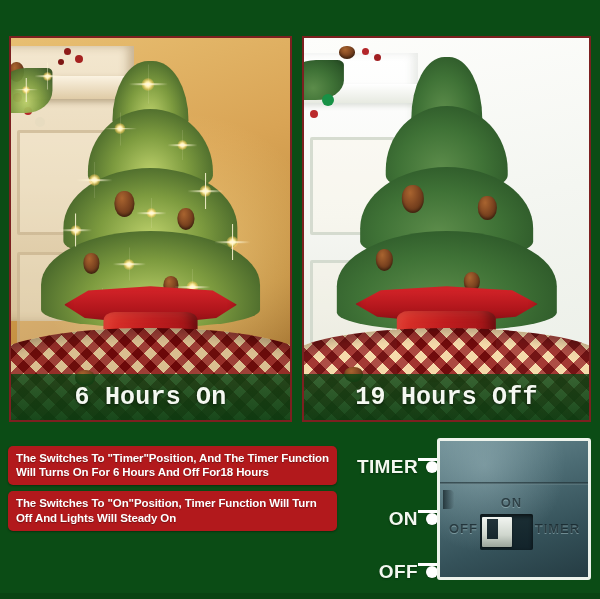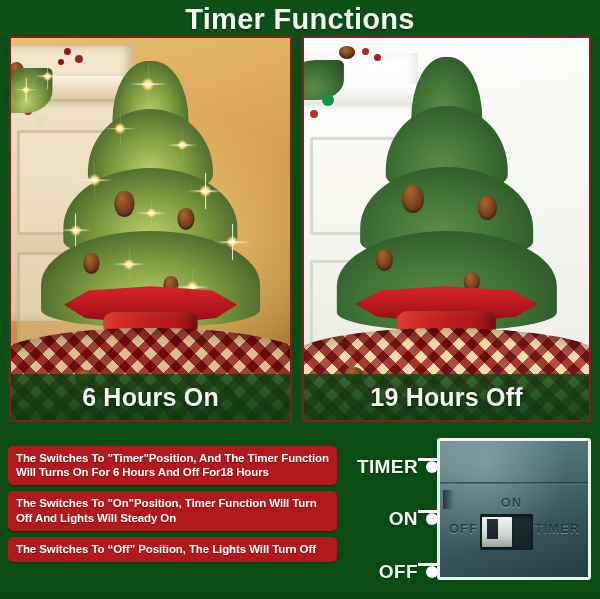--- a/index.html
+++ b/index.html
@@ -18,21 +18,21 @@
     background:#0c5016;
     display:flex;align-items:center;justify-content:center;
   }
   .header-title{
     color:#f2f7ef;font-size:29px;font-weight:bold;
     letter-spacing:.3px;line-height:30px;
     text-shadow:0 1px 2px rgba(0,0,0,.45);
   }
 
   
-  .photo-row{position:absolute;left:0;top:36px;width:544px;height:386px;}
+  .photo-row{position:absolute;left:0;top:36px;width:544px;height:386px;font-family:Liberation Mono, monospace;}
   .photo-panel{
     position:absolute;top:0;height:386px;
     border:2px solid #7c2020;box-sizing:border-box;
     overflow:hidden;background:#000;
   }
   .panel-left{left:9px;width:283px;}
   .panel-right{left:302px;width:289px;}
 
   .scene{position:absolute;inset:0;overflow:hidden;}
 
@@ -239,23 +239,20 @@
 
   .divider-bottom{
     position:absolute;left:0;bottom:0;width:600px;height:6px;background:#0a4412;
   }
 </style>
 </head>
 <body>
 
 <div class="page">
 
-  <div class="header">
-    <div class="header-title">Timer Functions</div>
-  </div>
 
   <div class="photo-row">
 
     <div class="photo-panel panel-left">
       <div class="scene">
         <div class="wall-warm"></div>
         <div class="fireplace"></div>
         <div class="mantel"></div>
         <div class="panel-inset" style="left:2%;top:24%;width:30%;height:26%;"></div>
         <div class="panel-inset" style="left:2%;top:56%;width:30%;height:24%;"></div>
@@ -365,23 +362,20 @@
 
   <div class="info">
 
     <div class="notes">
       <div class="note">
         <div class="note-text">The Switches To "Timer"Position, And The Timer Function Will Turns On For 6 Hours And Off For18 Hours</div>
       </div>
       <div class="note">
         <div class="note-text">The Switches To "On"Position, Timer Function Will Turn Off And Lights Will Steady On</div>
       </div>
-      <div class="note">
-        <div class="note-text">The Switches To  “Off”  Position, The Lights Will Turn Off</div>
-      </div>
     </div>
 
     <div class="legend">
       <div class="legend-row row-timer">
         <span class="legend-label">TIMER</span>
         <span class="legend-dot"></span>
       </div>
       <div class="legend-row row-on">
         <span class="legend-label">ON</span>
         <span class="legend-dot"></span>

